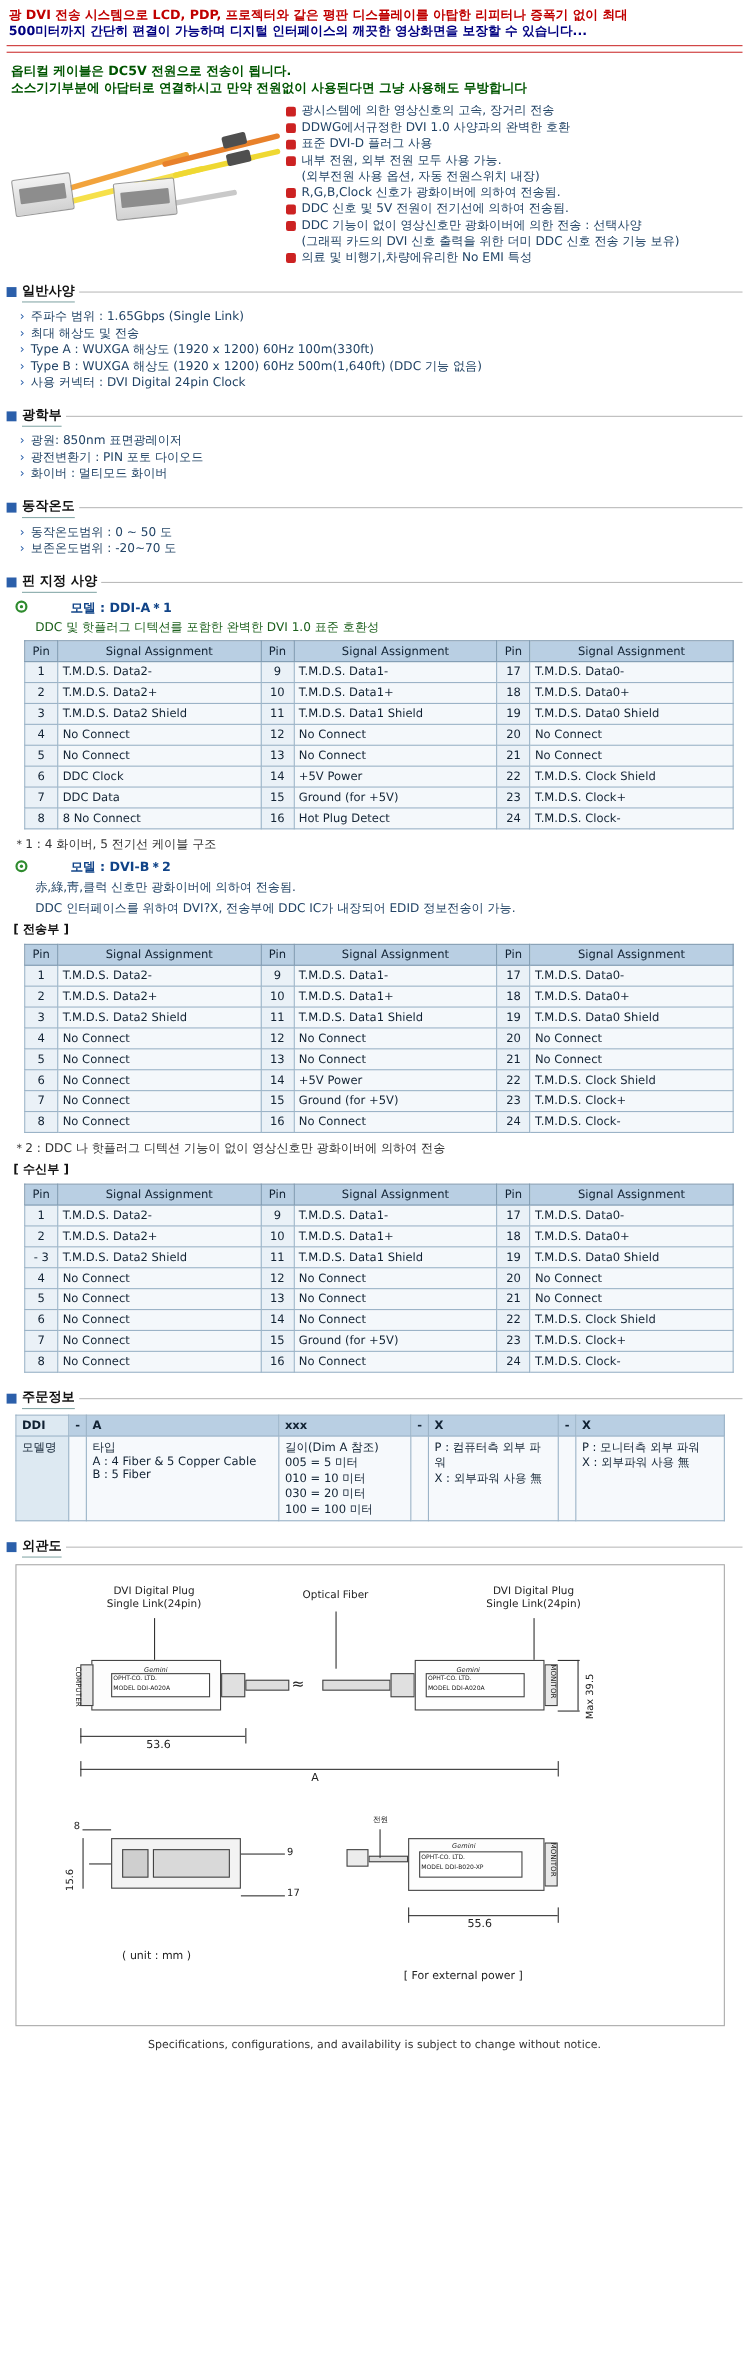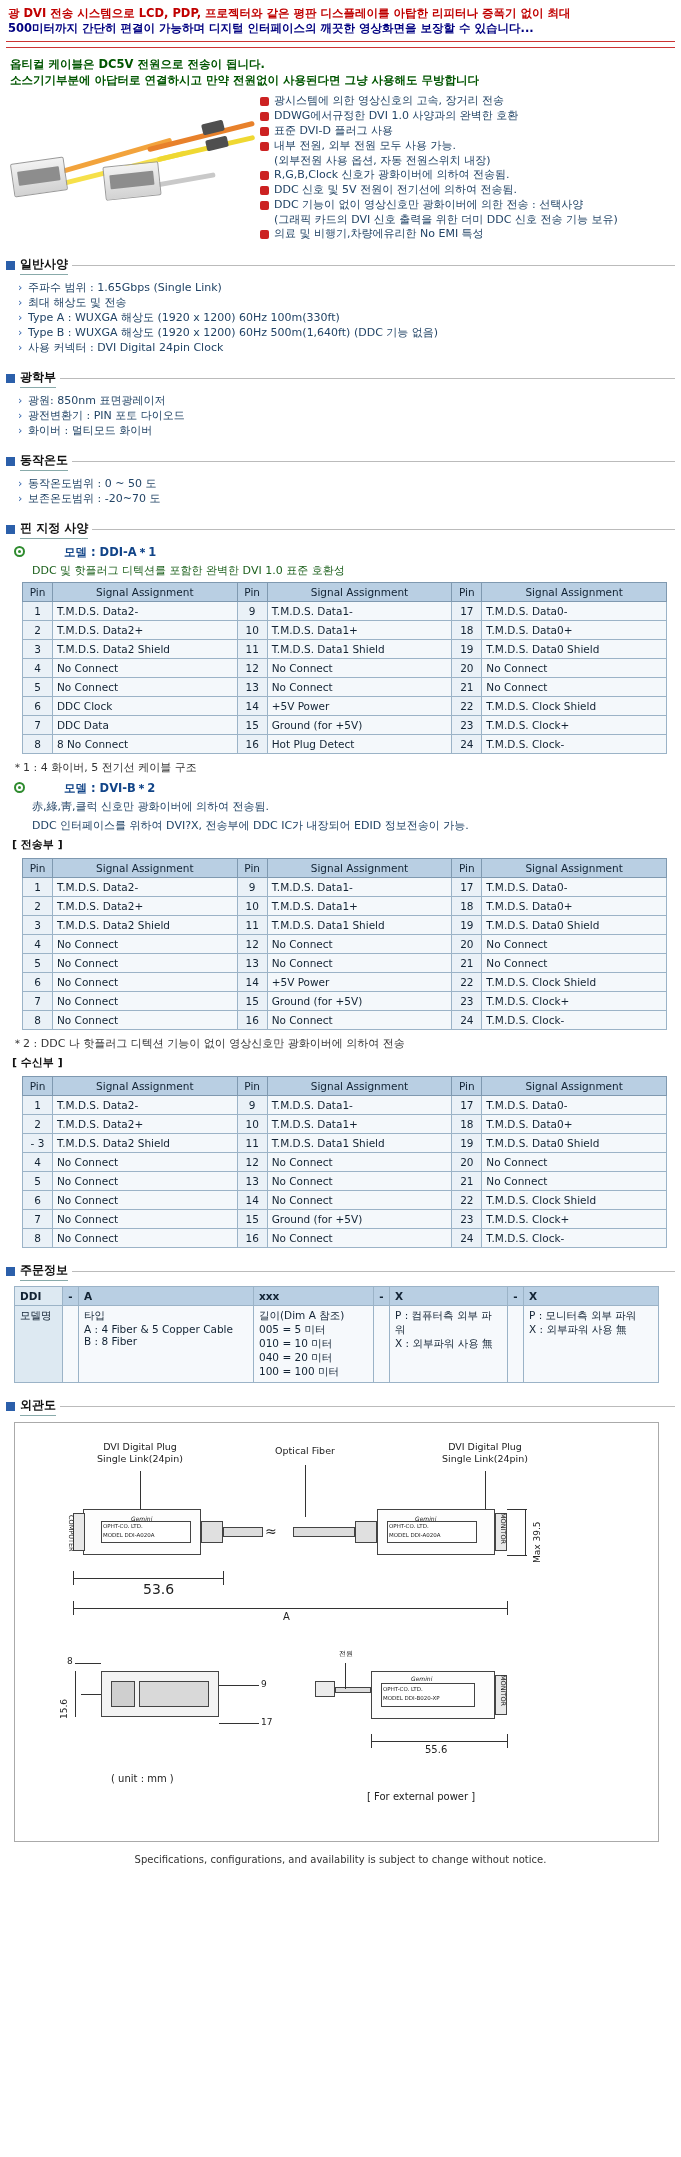--- a/index.html
+++ b/index.html
@@ -548,27 +548,27 @@
         <th>X</th>
       </tr>
     </thead>
     <tbody>
       <tr>
         <td class="lbl">모델명</td>
         <td></td>
         <td>
           <div>타입</div>
           <div>A : 4 Fiber &amp; 5 Copper Cable</div>
-          <div>B : 8 Fiber</div>
+          <div>B : 5 Fiber</div>
         </td>
         <td>
           <div>길이(Dim A 참조)</div>
           <div>005 = 5 미터</div>
           <div>010 = 10 미터</div>
-          <div>040 = 20 미터</div>
+          <div>030 = 20 미터</div>
           <div>100 = 100 미터</div>
         </td>
         <td></td>
         <td>
           <div>P : 컴퓨터측 외부 파워</div>
           <div>X : 외부파워 사용 無</div>
         </td>
         <td></td>
         <td>
           <div>P : 모니터측 외부 파워</div>
@@ -625,21 +625,21 @@
     <div class="dg-text" style="left:400px; top:92px; font-size:6px; font-style:italic;">Gemini</div>
 
     <div class="dg-line" style="left:510px; top:86px; width:1px; height:46px;"></div>
     <div class="dg-line" style="left:492px; top:86px; width:20px; height:1px;"></div>
     <div class="dg-line" style="left:492px; top:132px; width:20px; height:1px;"></div>
     <div class="dg-text" style="left:517px; top:140px; transform:rotate(-90deg); transform-origin:left top; font-size:9px; white-space:nowrap;">Max 39.5</div>
 
     <div class="dg-line" style="left:58px; top:155px; width:150px; height:1px;"></div>
     <div class="dg-line" style="left:58px; top:148px; width:1px; height:14px;"></div>
     <div class="dg-line" style="left:208px; top:148px; width:1px; height:14px;"></div>
-    <div class="dg-text" style="left:128px; top:158px; font-size:14px;">53.6</div>
+    <div class="dg-text" style="left:118px; top:158px; font-size:10px;">53.6</div>
 
     <div class="dg-line" style="left:58px; top:185px; width:434px; height:1px;"></div>
     <div class="dg-line" style="left:58px; top:178px; width:1px; height:14px;"></div>
     <div class="dg-line" style="left:492px; top:178px; width:1px; height:14px;"></div>
     <div class="dg-text" style="left:268px; top:188px; font-size:10px;">A</div>
 
     <div class="dg-text" style="left:52px; top:233px; font-size:9px;">8</div>
     <div class="dg-line" style="left:60px; top:240px; width:26px; height:1px;"></div>
 
     <div class="dg-box" style="left:86px; top:248px; width:118px; height:46px; background:#f3f3f3;"></div>

